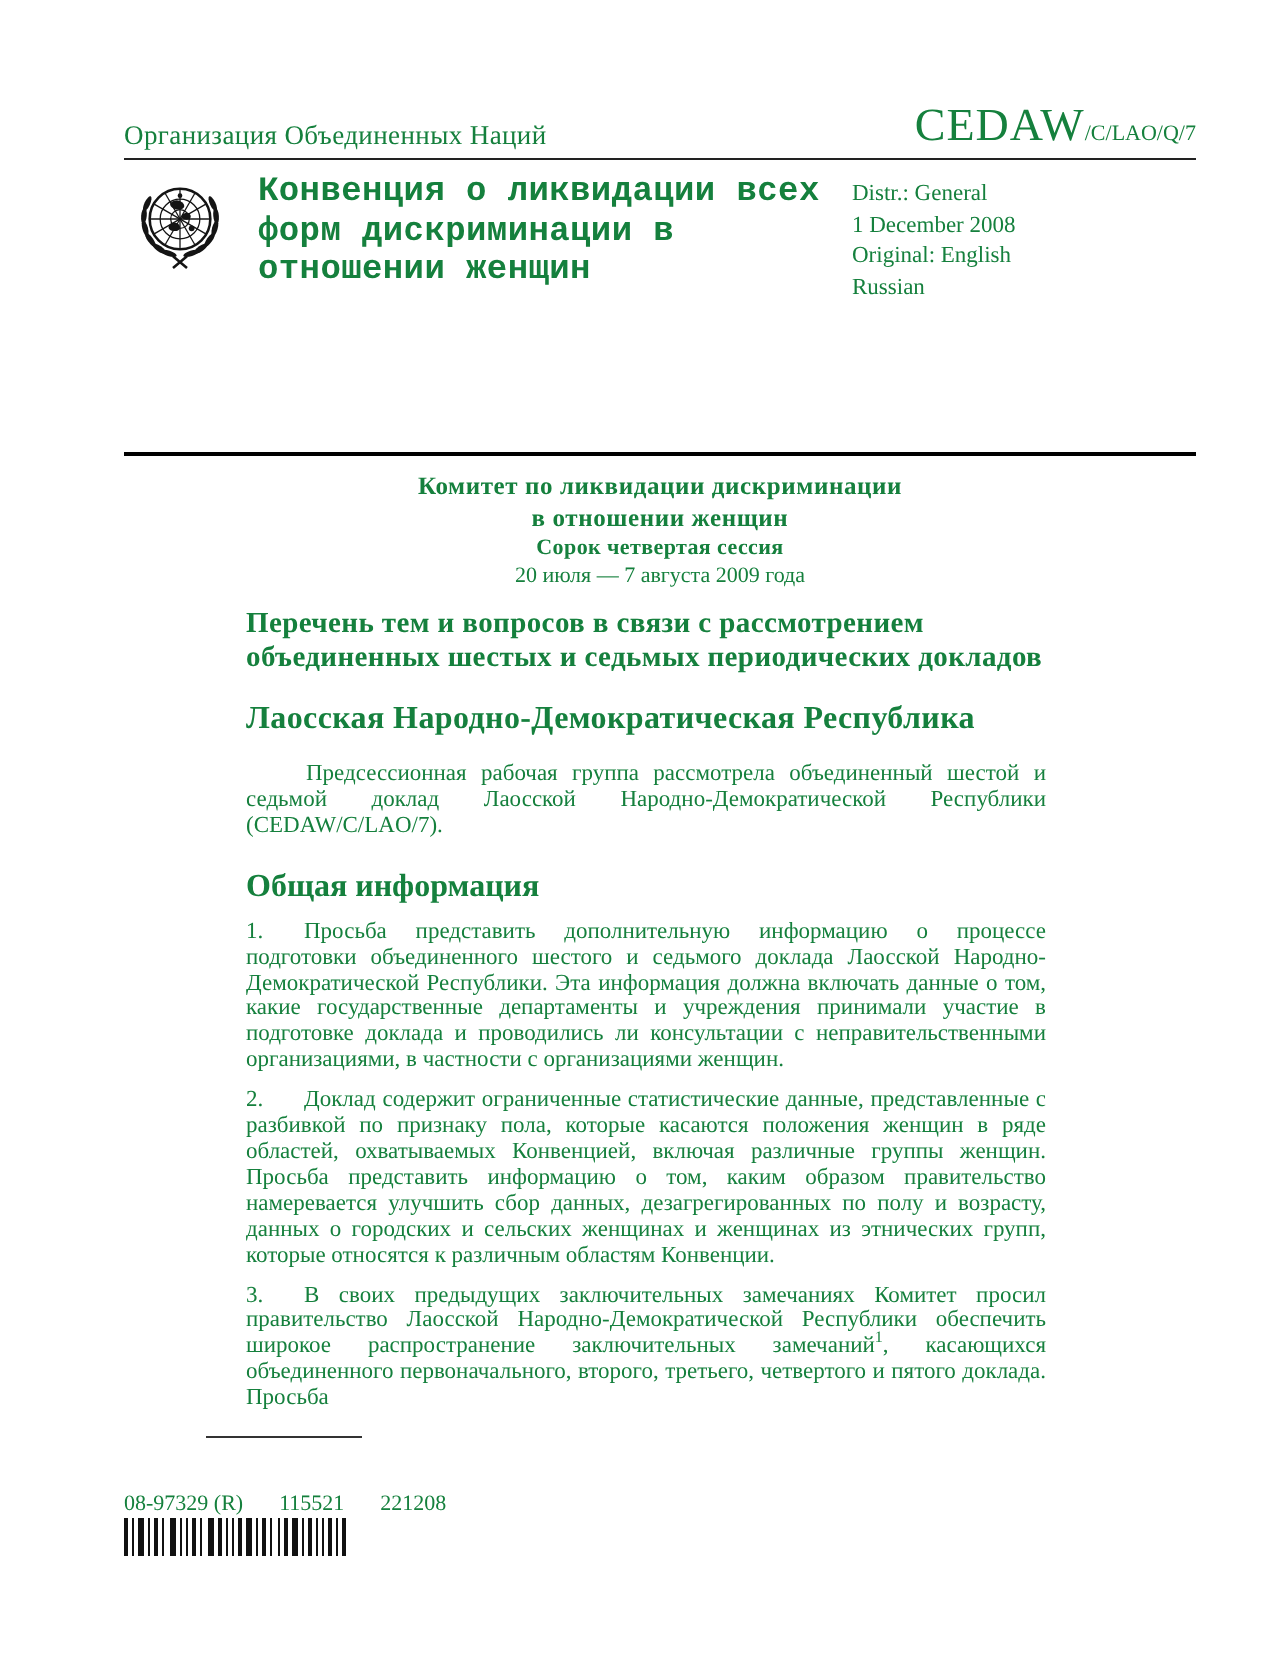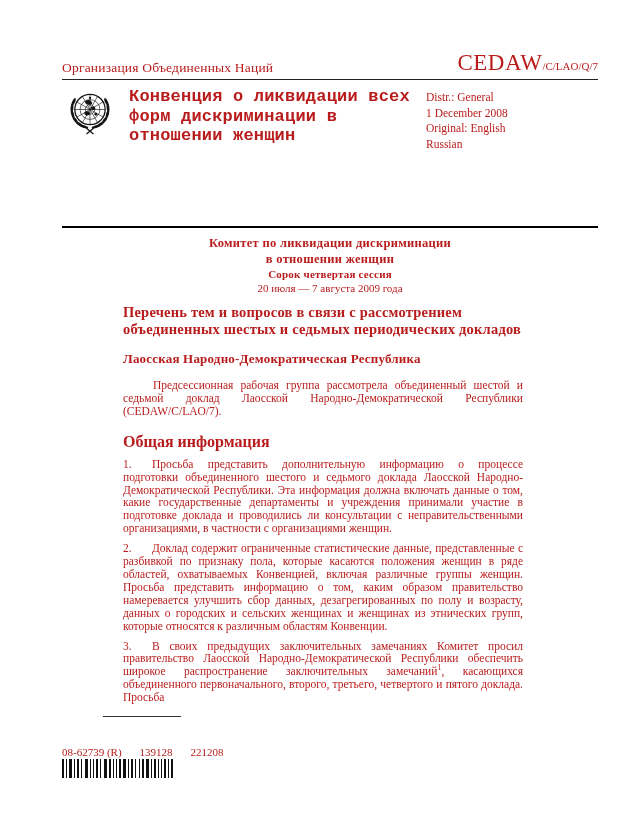--- a/index.html
+++ b/index.html
@@ -2,21 +2,21 @@
 <html><head>
 <meta charset="utf-8">
 <style>
   * { box-sizing: border-box; }
   html, body { margin: 0; padding: 0; background: #ffffff; }
   .page {
     position: relative;
     width: 640px; height: 828px;
     margin: 0 auto;
     background: #fff;
-    color: #b91c1c;
+    color: #15803d;
     font-family: "Liberation Serif", "DejaVu Serif", serif;
     padding: 50px 42px 0 62px;
     overflow: hidden;
   }
 
   
   .header-top { display: flex; justify-content: space-between; align-items: flex-end; }
   .org-name { font-size: 13.5px; letter-spacing: 0.2px; }
   .doc-symbol { font-size: 23px; letter-spacing: 0.5px; white-space: nowrap; }
   .doc-symbol .suffix { font-size: 11px; letter-spacing: 0; text-align: right; }
@@ -31,21 +31,21 @@
 
   
   .committee { padding-top: 8px; text-align: center; }
   .committee-name { font-weight: bold; font-size: 12.5px; line-height: 15.5px; letter-spacing: 0.3px; }
   .committee-sub { font-weight: bold; font-size: 11px; line-height: 14px; letter-spacing: 0.2px; }
   .committee-dates { font-size: 11px; line-height: 14px; }
 
   
   .doc-body { margin-left: 61px; width: 412px; margin-top: 9px; }
   .doc-title { font-size: 14.5px; font-weight: bold; line-height: 16.5px; letter-spacing: 0.2px; }
-  .country { font-size: 13px; font-weight: bold; margin-top: 14px; letter-spacing: 0.2px; }
+  .country { font-size: 16px; font-weight: bold; margin-top: 14px; letter-spacing: 0.2px; }
   p.justified { text-align: justify; font-size: 11.5px; line-height: 12.9px; margin: 7px 12px 0 0; }
   .intro { text-indent: 30px; margin-top: 12px !important; }
   .section-heading { font-weight: bold; font-size: 16px; margin-top: 15px; }
   .pnum { display: inline-block; width: 29px; }
   sup.fn-ref { font-size: 8px; vertical-align: super; line-height: 0; }
 
   .footnote-block { margin-top: 12px; }
   .fn-rule { width: 78px; border-top: 1px solid #333; margin-left: -20px; }
   .footnote { font-size: 10px; margin-top: 5px; padding-left: 13px; }
   .footnote sup { font-size: 7px; vertical-align: super; line-height: 0; }
@@ -136,21 +136,21 @@
     <p class="justified"><span class="pnum">2.</span><span>Доклад содержит ограниченные статистические данные, представленные с разбивкой по признаку пола, которые касаются положения женщин в ряде областей, охватываемых Конвенцией, включая различные группы женщин. Просьба представить информацию о том, каким образом правительство намеревается улучшить сбор данных, дезагрегированных по полу и возрасту, данных о городских и сельских женщинах и женщинах из этнических групп, которые относятся к различным областям Конвенции.</span></p>
 
     <p class="justified"><span class="pnum">3.</span><span>В своих предыдущих заключительных замечаниях Комитет просил правительство Лаосской Народно-Демократической Республики обеспечить широкое распространение заключительных замечаний</span><sup class="fn-ref">1</sup><span>, касающихся объединенного первоначального, второго, третьего, четвертого и пятого доклада. Просьба</span></p>
 
     <div class="footnote-block">
       <div class="fn-rule"></div>
     </div>
   </div>
 
   <div class="footer">
-    <div class="codes"><span>08-62739 (R)</span><span class="code-sep"></span><span>139128</span><span class="code-sep"></span><span>221208</span></div>
+    <div class="codes"><span>08-97329 (R)</span><span class="code-sep"></span><span>115521</span><span class="code-sep"></span><span>221208</span></div>
     <svg class="barcode" width="112" height="19" viewBox="0 0 112 19">
       <g fill="#111">
         <rect x="0" width="2" height="19"></rect>
           <rect x="4" width="1" height="19"></rect>
           <rect x="7" width="3" height="19"></rect>
         <rect x="12" width="1" height="19"></rect>
           <rect x="15" width="2" height="19"></rect>
           <rect x="19" width="1" height="19"></rect>
         <rect x="23" width="3" height="19"></rect>
           <rect x="28" width="1" height="19"></rect>

